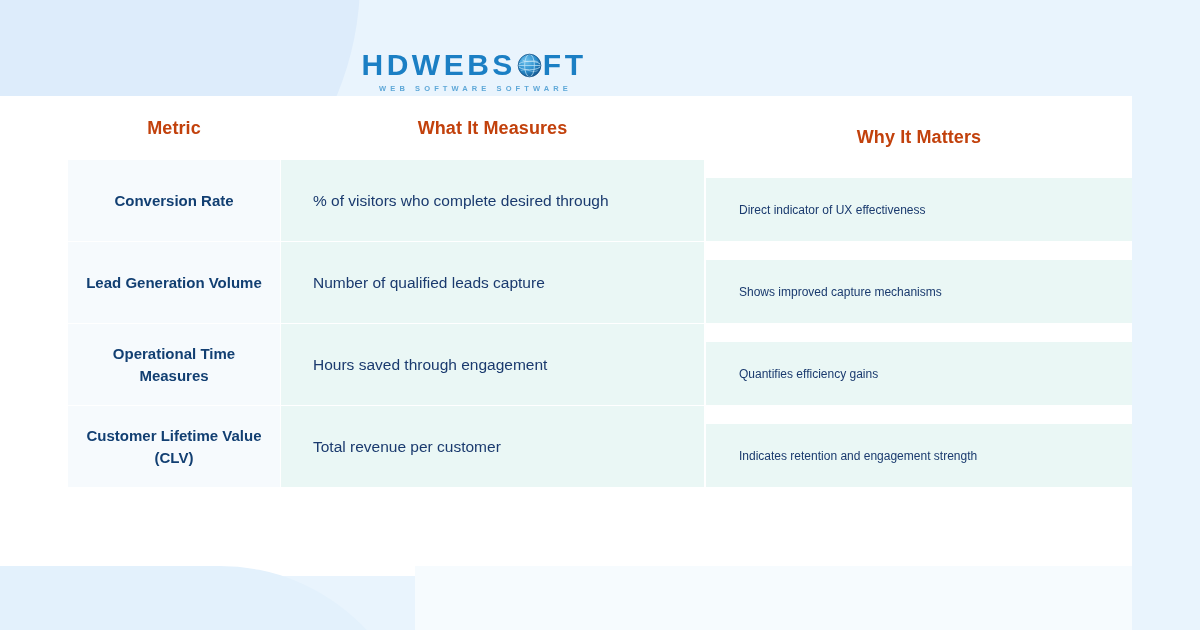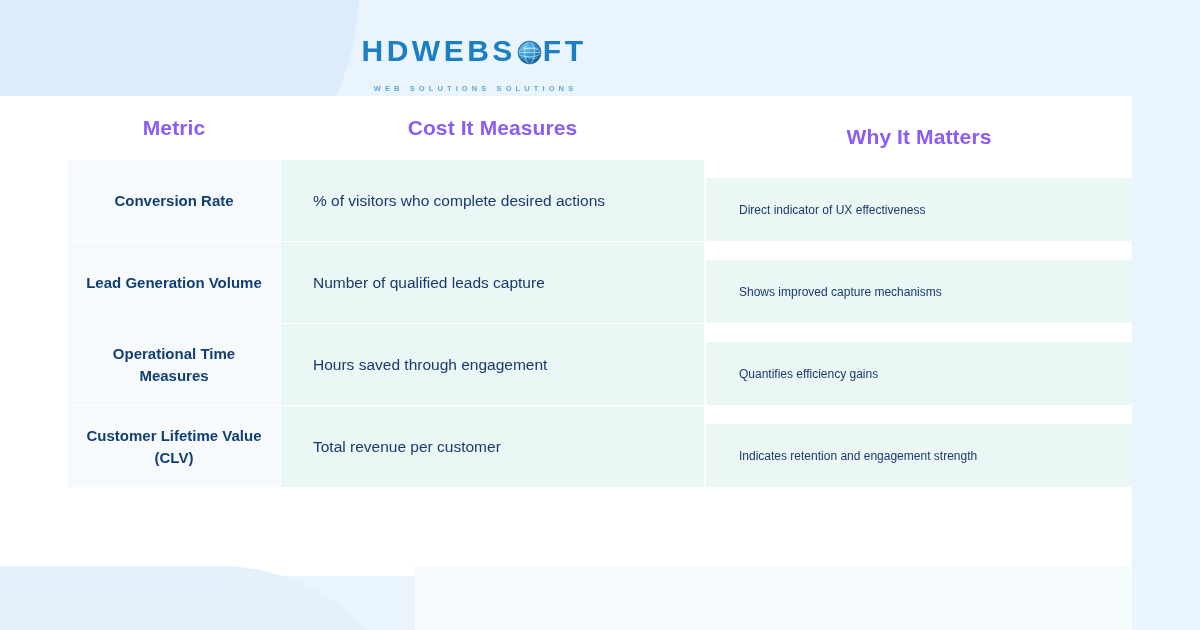--- a/index.html
+++ b/index.html
@@ -68,21 +68,21 @@
   
   .logo-wrap {
     position: absolute;
     left: 0;
     top: 36px;
     width: 948px;
     height: 56px;
     display: flex;
     flex-direction: column;
     align-items: center;
-    justify-content: space-between;
+    justify-content: flex-end;
     z-index: 5;
   }
   .logo-main {
     display: flex;
     align-items: center;
     justify-content: center;
     font-size: 30px;
     font-weight: bold;
     letter-spacing: 3.5px;
     color: #1b7fc4;
@@ -117,23 +117,23 @@
 
   .thead {
     display: flex;
     background: #ffffff;
     height: 64px;
   }
   .thead .th {
     display: flex;
     align-items: center;
     justify-content: center;
-    font-size: 21px;
-    font-weight: bold;
-    color: #8b5cf6;
+    font-size: 18px;
+    font-weight: bold;
+    color: #c2410c;
     letter-spacing: 0.1px;
   }
 
   .row {
     display: flex;
     height: 81px;
     margin-bottom: 1px;
   }
   .row:last-child { margin-bottom: 0; }
 
@@ -206,39 +206,39 @@
         <ellipse cx="32" cy="32" rx="29" ry="11" fill="none" stroke="#bfe4f7" stroke-width="2.4" opacity="0.8"></ellipse>
         <ellipse cx="32" cy="32" rx="12.5" ry="29" fill="none" stroke="#bfe4f7" stroke-width="2.4" opacity="0.8"></ellipse>
         <path d="M3 32h58" stroke="#bfe4f7" stroke-width="2.2" opacity="0.85"></path>
         <path d="M14 18c6 4 14 5 22 3 6-1.5 12-1 18 2" fill="none" stroke="#eaf6fd" stroke-width="2" opacity="0.55"></path>
         <path d="M10 45c8-3 16-2 24 1 6 2 12 2 19-1" fill="none" stroke="#eaf6fd" stroke-width="2" opacity="0.45"></path>
         <circle cx="32" cy="32" r="29" fill="none" stroke="#0f4e85" stroke-width="2"></circle>
       </svg>
     </span>
     <span>FT</span>
   </div>
-  <div class="logo-tag">WEB SOLUTIONS SOLUTIONS</div>
+  <div class="logo-tag">WEB SOFTWARE SOFTWARE</div>
 </div>
 
 <div class="table">
 
   <div class="thead">
     <div class="th c1">Metric</div>
     <div class="gap1"></div>
-    <div class="th c2">Cost It Measures</div>
+    <div class="th c2">What It Measures</div>
     <div class="gap2"></div>
     <div class="th c3">Why It Matters</div>
   </div>
 
   <div class="body">
 
     <div class="row">
       <div class="cell c1">Conversion Rate</div>
       <div class="gap1"></div>
-      <div class="cell c2">% of visitors who complete desired actions</div>
+      <div class="cell c2">% of visitors who complete desired through</div>
       <div class="gap2"></div>
       <div class="cell c3">Direct indicator of UX effectiveness</div>
     </div>
 
     <div class="row">
       <div class="cell c1">Lead Generation Volume</div>
       <div class="gap1"></div>
       <div class="cell c2">Number of qualified leads capture</div>
       <div class="gap2"></div>
       <div class="cell c3">Shows improved capture mechanisms</div>

